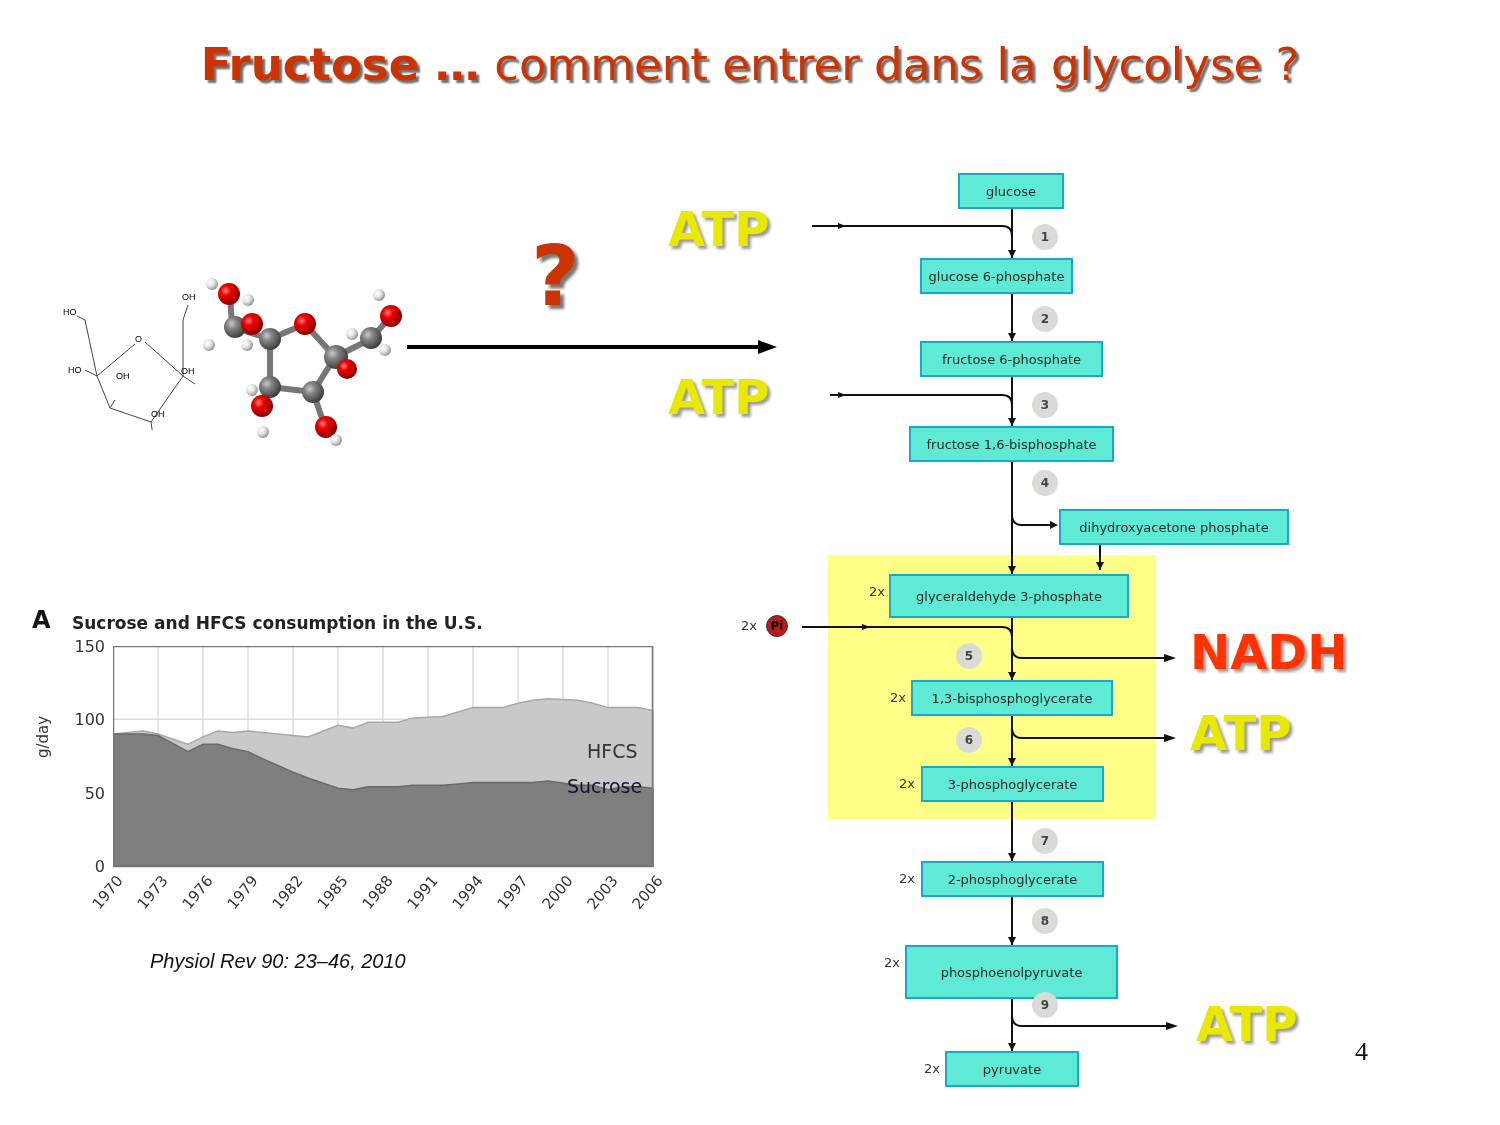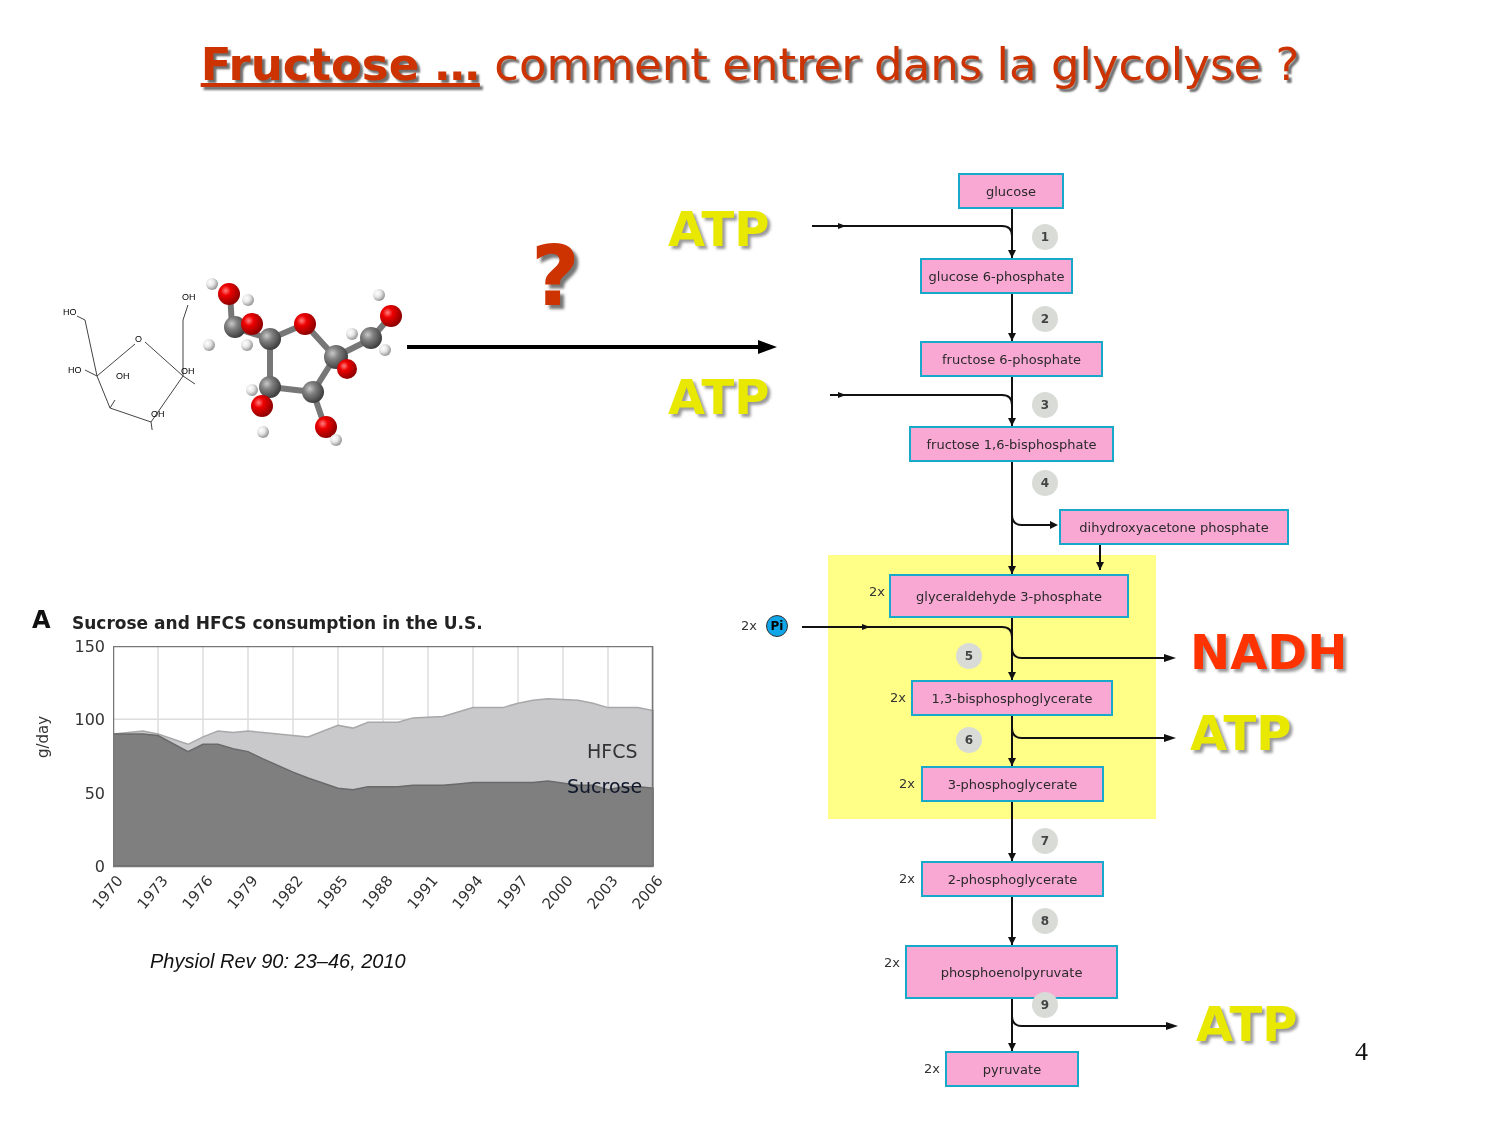--- a/index.html
+++ b/index.html
@@ -2,36 +2,36 @@
 <html><head>
 <meta charset="utf-8">
 <style>
   html, body { margin:0; padding:0; background:#ffffff; }
   body { width:1500px; height:1125px; position:relative; overflow:hidden; font-family:"DejaVu Sans", sans-serif; }
   .abs { position:absolute; }
 
   
   .title { left:0; top:38px; width:1500px; text-align:center; font-size:45px; color:#cc3300; white-space:nowrap;
            text-shadow: 3px 3px 2px #6e6e6e; letter-spacing:0px; }
-  .title .bold { font-weight:bold;text-decoration:underline; }
+  .title .bold { font-weight:bold; }
 
   
   .big-label { font-weight:bold; font-size:48px; text-shadow:3px 3px 3px #9a9a9a; line-height:1; }
   .atp { color:#e8e800; }
   .nadh { color:#ff3300; }
   .qmark { color:#cc3300; font-weight:bold; font-size:84px; text-shadow:4px 4px 3px #777; line-height:1; }
 
   
   .yellow-box { left:828px; top:555px; width:328px; height:264px; background:#ffff88; }
-  .metab { background:#f9a8d4; border:2px solid #18a8c9; font-size:13px; color:#2a2a2a; text-align:center;
+  .metab { background:#5eead4; border:2px solid #18a8c9; font-size:13px; color:#2a2a2a; text-align:center;
            box-sizing:border-box; display:flex; align-items:center; justify-content:center; white-space:nowrap; }
   .step { width:26px; height:26px; border-radius:50%; background:#d9dcd6; font-size:12px; font-weight:bold; color:#444;
           display:flex; align-items:center; justify-content:center; }
   .mult { font-size:13px; color:#333; }
-  .pi { width:22px; height:22px; border-radius:50%; background:#0ea5e9; border:1.5px solid #333; font-size:12px; font-weight:bold;
+  .pi { width:22px; height:22px; border-radius:50%; background:#b91c1c; border:1.5px solid #333; font-size:12px; font-weight:bold;
         display:flex; align-items:center; justify-content:center; box-sizing:border-box; }
 
   
   .chart-title { font-size:17px; font-weight:bold; color:#222; white-space:nowrap; }
   .chart-letter { font-size:24px; font-weight:bold; color:#111; }
   .ytick { font-size:16px; color:#333; text-align:right; width:40px; }
   .xtick { font-size:15px; color:#333; transform-origin: right top; transform: rotate(-50deg); white-space:nowrap; text-align:right; width:50px; }
   .series-label { font-size:19px; }
   .citation { font-style:italic; font-size:20px; color:#111; font-family:"Liberation Sans", sans-serif; }
   .page-num { font-family:"Liberation Serif", serif; font-size:26px; color:#111; }

